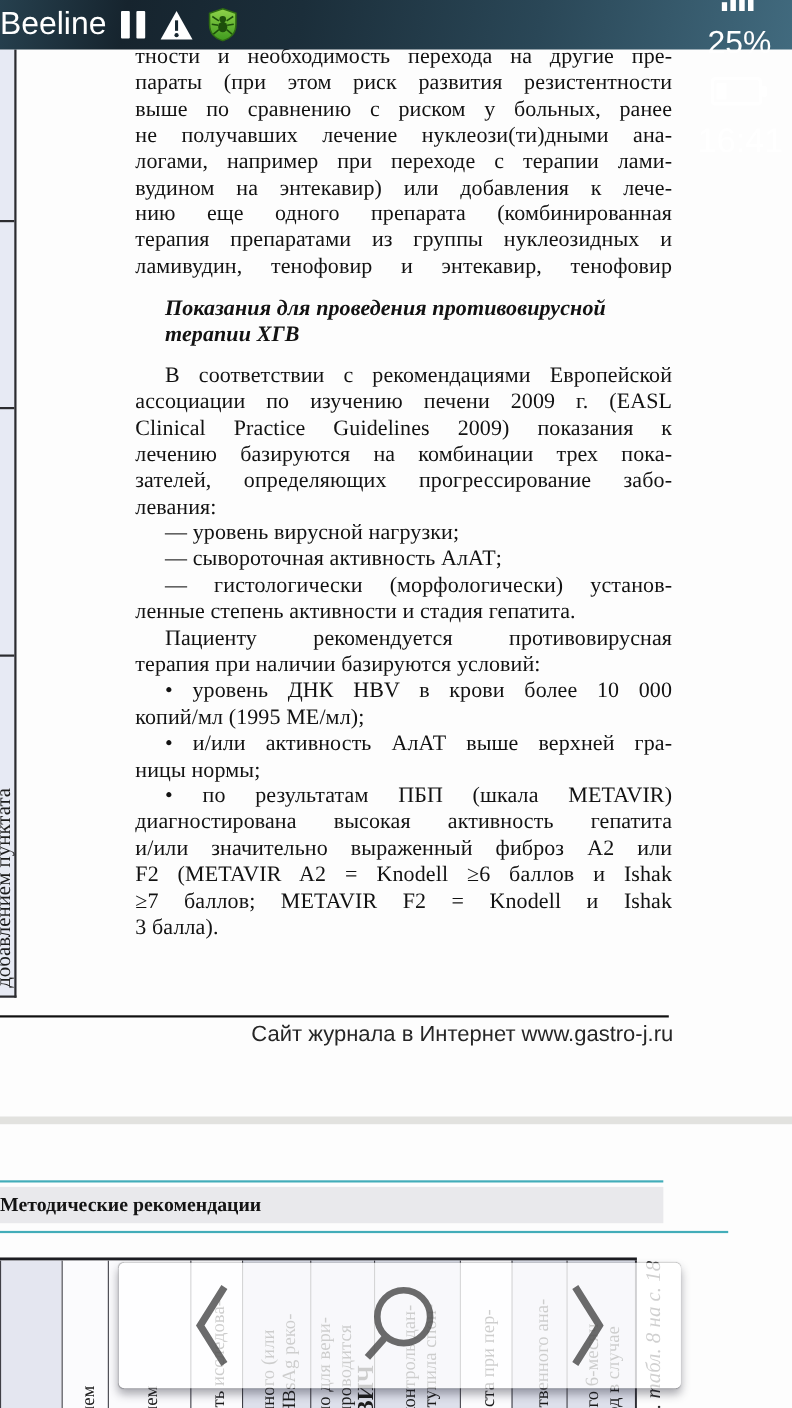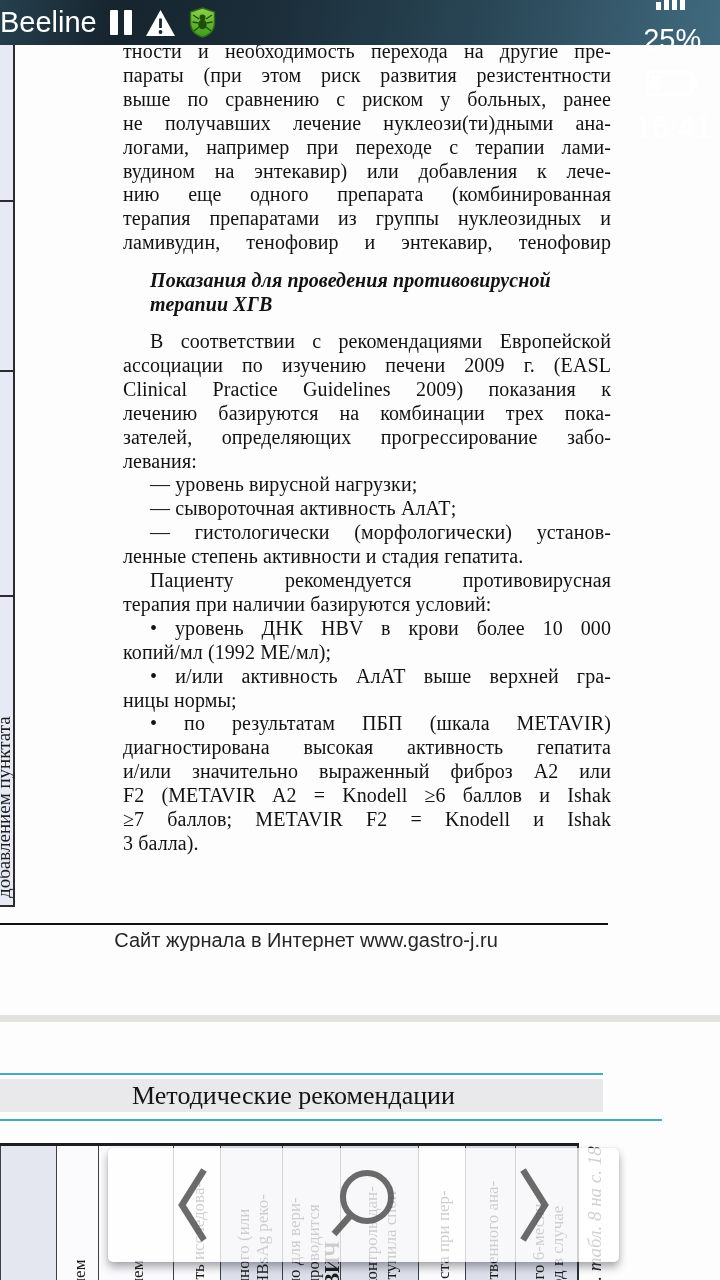--- a/index.html
+++ b/index.html
@@ -24,29 +24,29 @@
   .strip-text{position:absolute;left:-7px;top:853px;transform:rotate(-90deg);transform-origin:0 0;
     white-space:nowrap;font-size:19px;color:#1c1c1c;}
   
   .doc-lines{position:absolute;left:123px;top:40px;width:488px;color:#121212;
     font-size:20px;letter-spacing:.1px;}
   .line{line-height:23.9px;min-height:23.9px;text-align:left;}
   .line.just{text-align:justify;text-align-last:justify;}
   .line.ind{padding-left:27px;}
   .line.head{font-weight:bold;font-style:italic;}
   .footer-rule{position:absolute;left:0;top:923px;width:608px;height:2px;background:#101010;}
-  .doc-footer{position:absolute;left:0;top:929px;width:612px;text-align:center;
+  .doc-footer{position:absolute;left:0;top:929px;width:612px;text-align:right;
     font-family:"Liberation Sans",sans-serif;font-size:20px;color:#262626;}
   
   .page-sep{position:absolute;left:0;top:1015px;width:720px;height:7px;background:#e2e2df;}
   
   .teal1{position:absolute;left:0;top:1073px;width:603px;height:2px;}
   .teal2{position:absolute;left:0;top:1119px;width:662px;height:2px;}
   .hdr-band{position:absolute;left:0;top:1079px;width:587px;height:33px;background:#e9e9ec;
-    text-align:center;padding-right:16px;line-height:33px;font-size:26px;color:#141414;}
+    text-align:left;padding-right:16px;line-height:33px;font-size:18px;color:#141414;font-weight:bold;}
   
   .rtable{position:absolute;left:0;top:1143px;width:720px;height:137px;overflow:hidden;}
   .rtable .topline{position:absolute;left:0;top:0;width:579px;height:2.5px;background:#1d1d22;}
   .tcol{position:absolute;top:2.5px;height:134.5px;border-left:1.5px solid #3f3f46;box-sizing:border-box;}
   .tcol-end{position:absolute;top:2.5px;left:577px;width:2px;height:134.5px;background:#2f2f36;}
   .vtext{position:absolute;top:141px;width:310px;transform:rotate(-90deg);transform-origin:0 0;
     font-size:17px;color:#1b1b1b;}
   .vtext div{line-height:19px;white-space:nowrap;}
   .vbig{font-size:21px;font-weight:bold;}
   .vnote{position:absolute;left:584px;top:150px;transform:rotate(-90deg);transform-origin:0 0;
@@ -156,21 +156,21 @@
       <div class="line just">лечению базируются на комбинации трех пока-</div>
       <div class="line just">зателей, определяющих прогрессирование забо-</div>
       <div class="line">левания:</div>
       <div class="line ind">— уровень вирусной нагрузки;</div>
       <div class="line ind">— сывороточная активность АлАТ;</div>
       <div class="line just ind">— гистологически (морфологически) установ-</div>
       <div class="line">ленные степень активности и стадия гепатита.</div>
       <div class="line just ind">Пациенту рекомендуется противовирусная</div>
       <div class="line">терапия при наличии базируются условий:</div>
       <div class="line just ind">• уровень ДНК HBV в крови более 10 000</div>
-      <div class="line">копий/мл (1992 МЕ/мл);</div>
+      <div class="line">копий/мл (1995 МЕ/мл);</div>
       <div class="line just ind">• и/или активность АлАТ выше верхней гра-</div>
       <div class="line">ницы нормы;</div>
       <div class="line just ind">• по результатам ПБП (шкала METAVIR)</div>
       <div class="line just">диагностирована высокая активность гепатита</div>
       <div class="line just">и/или значительно выраженный фиброз А2 или</div>
       <div class="line just">F2 (METAVIR A2 = Knodell ≥6 баллов и Ishak</div>
       <div class="line just">≥7 баллов; METAVIR F2 = Knodell и Ishak</div>
       <div class="line">3 балла).</div>
     </div>
   <div class="footer-rule"></div>

